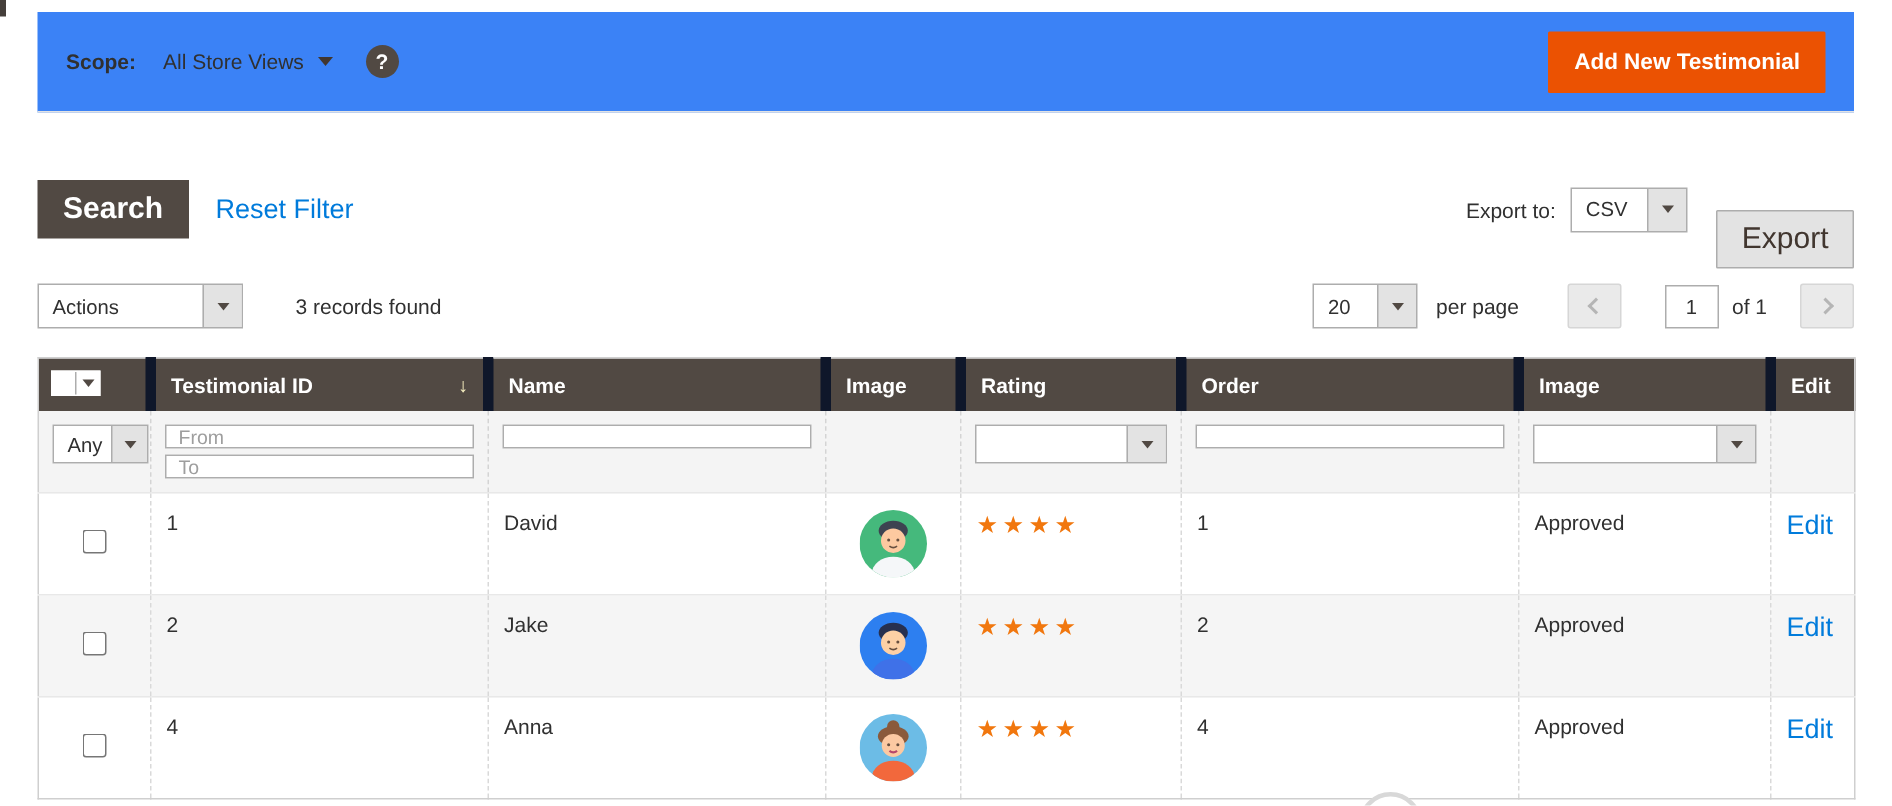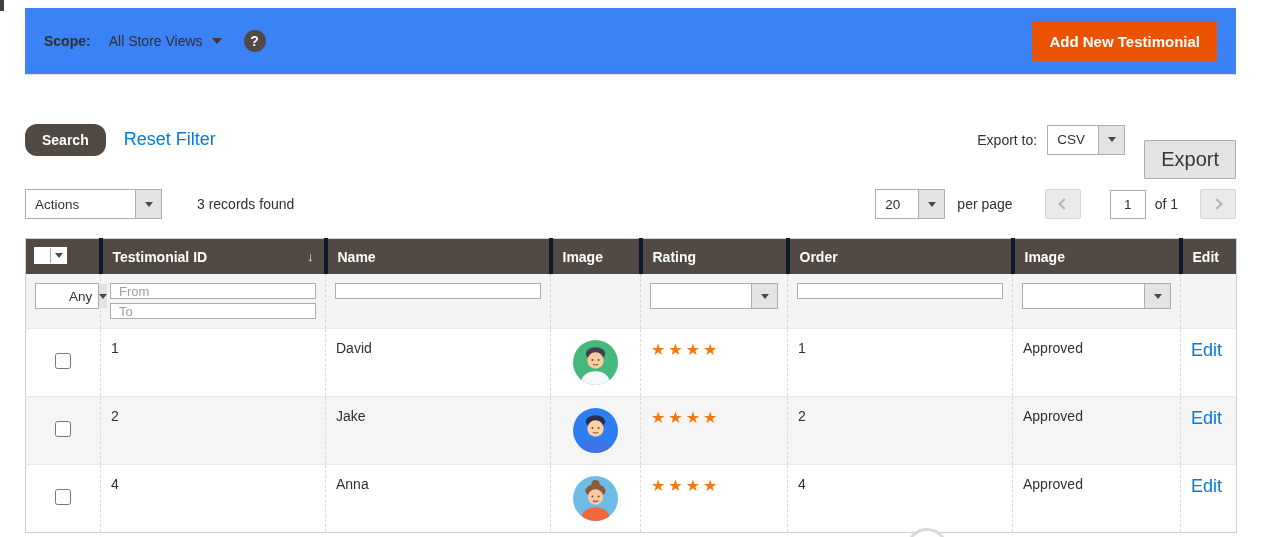--- a/index.html
+++ b/index.html
@@ -24,22 +24,22 @@
   }
   .add-btn {
     margin-left:auto; background:#eb5202; color:#fff; border:0; border-radius:1px;
     font-family:inherit; font-size:15px; font-weight:700; padding:12px 17px; cursor:pointer;
   }
 
   
   .toolbar-row1 { margin:25px 25px 0 25px; display:flex; align-items:center; }
   .toolbar-row2 { margin:10px 25px 0 25px; display:flex; align-items:center; }
   .search-btn {
-    background:#514943; color:#fff; border:0; border-radius:12px; font-family:inherit;
-    font-size:14px; font-weight:700; padding:8px 17px; cursor:pointer;
+    background:#514943; color:#fff; border:0; border-radius:0; font-family:inherit;
+    font-size:20px; font-weight:700; padding:8px 17px; cursor:pointer;
   }
   .link { color:#007bdb; text-decoration:none; font-size:18px; cursor:pointer; }
   .reset-link { margin-left:18px; }
   .right-group { margin-left:auto; display:flex; align-items:center; }
 
   
   .msel { display:inline-flex; align-items:stretch; border:1px solid #adadad; background:#fff; height:30px; cursor:pointer; }
   .msel .val { display:flex; align-items:center; padding:0 9px; font-size:13.5px; color:#303030; }
   .msel .caret-seg { width:26px; background:#e3e3e3; border-left:1px solid #adadad; display:flex; align-items:center; justify-content:center; }
   .caret { width:0; height:0; border-left:4px solid transparent; border-right:4px solid transparent; border-top:5px solid #514943; }
@@ -63,38 +63,38 @@
   .chev { display:inline-block; width:8px; height:8px; border-left:2px solid #b5b5b5; border-bottom:2px solid #b5b5b5; }
   .chev.left  { transform:rotate(45deg); margin-left:3px; }
   .chev.right { transform:rotate(-135deg); margin-right:3px; }
   .page-input { width:36px; height:29px; border:1px solid #adadad; text-align:center; font-family:inherit; font-size:13.5px; color:#303030; margin:0 9px 0 29px; }
   .page-of { margin-right:22px; }
 
   
   table.grid { margin:19px 25px 0 25px; border-collapse:collapse; table-layout:fixed; width:1211px; border:1px solid #cfcfcf; }
   .grid th {
     background:#514943; color:#fff; font-size:14px; font-weight:700; text-align:left;
-    padding:8px 10px; height:33px; border-left:4px solid #0f172a; cursor:pointer;
+    padding:8px 10px; height:33px; border-left:7px solid #0f172a; cursor:pointer;
   }
   .grid th:first-child { border-left:0; padding:8px 8px; }
   .sort-col { display:flex; align-items:center; justify-content:space-between; }
   .sort-arrow { color:#fbf3c4; font-size:13px; font-weight:400; }
 
   .hdr-check { display:inline-flex; height:17px; border:1px solid #fff; background:#fff; cursor:pointer; }
   .hdr-check .box { width:15px; height:15px; background:#fff; }
   .hdr-check .dd  { width:16px; height:15px; background:#fff; border-left:1px solid #adadad; display:flex; align-items:center; justify-content:center; }
 
   tr.filter-row td { background:#f4f4f4; border-left:1px dashed #d4d4d4; padding:9px 9px; vertical-align:top; }
   tr.filter-row td:first-child { border-left:0; text-align:center; }
   .f-input { border:1px solid #adadad; background:#fff; height:16px; width:100%; padding:0 8px; font-family:inherit; font-size:13px; color:#303030; display:block; }
   .f-input::placeholder { color:#9e9e9e; opacity:1; }
   .f-input.to { margin-top:4px; }
   .msel.f-sel { height:26px; width:100%; }
   .msel.f-sel .val { flex:1; }
-  .msel.any-sel { height:26px; width:64px; text-align:left;padding-left:24px; }
+  .msel.any-sel { height:26px; width:64px; text-align:left; }
   .msel.any-sel .val { width:38px; }
 
   tr.data-row td {
     border-left:1px dashed #d9d9d9; border-top:1px solid #e8e8e8;
     padding:11px 10px; vertical-align:top; height:66px; font-size:14px; color:#303030; background:#fff;
   }
   tr.data-row td:first-child { border-left:0; text-align:center; vertical-align:middle; }
   tr.data-row.stripe td { background:#f5f5f5; }
   td.img-cell { vertical-align:middle !important; padding:6px 10px; }
   .avatar { width:45px; height:45px; border-radius:50%; overflow:hidden; margin-left:12px; }

